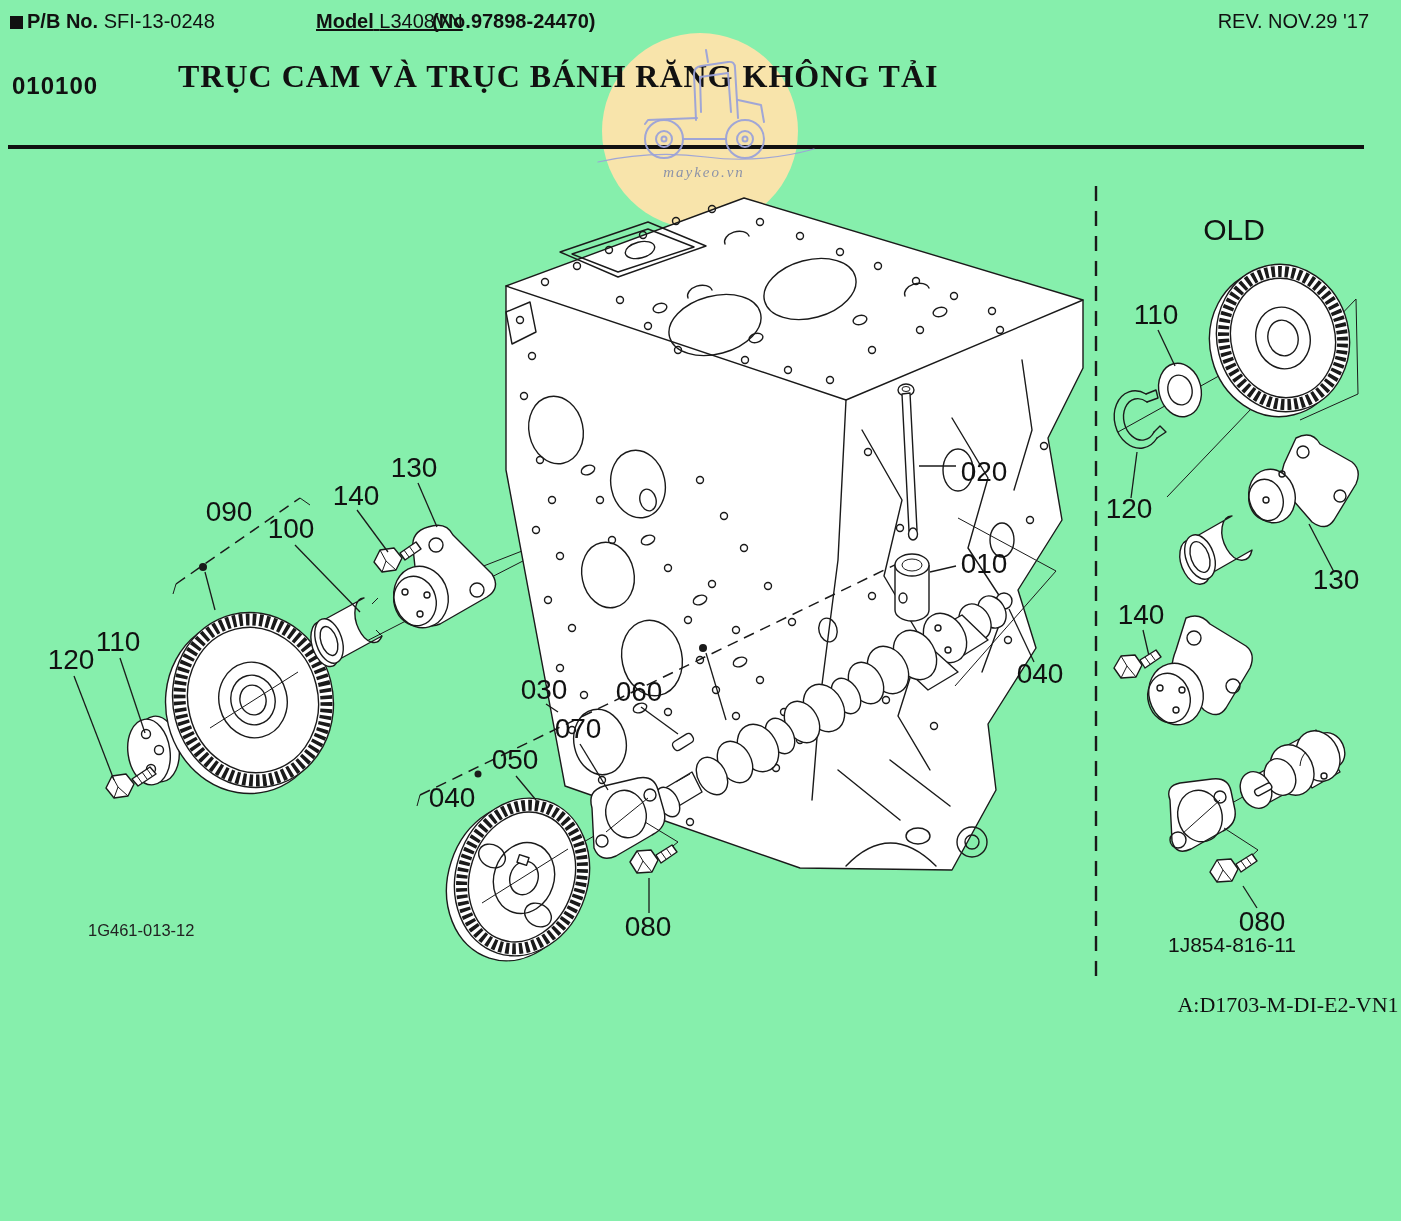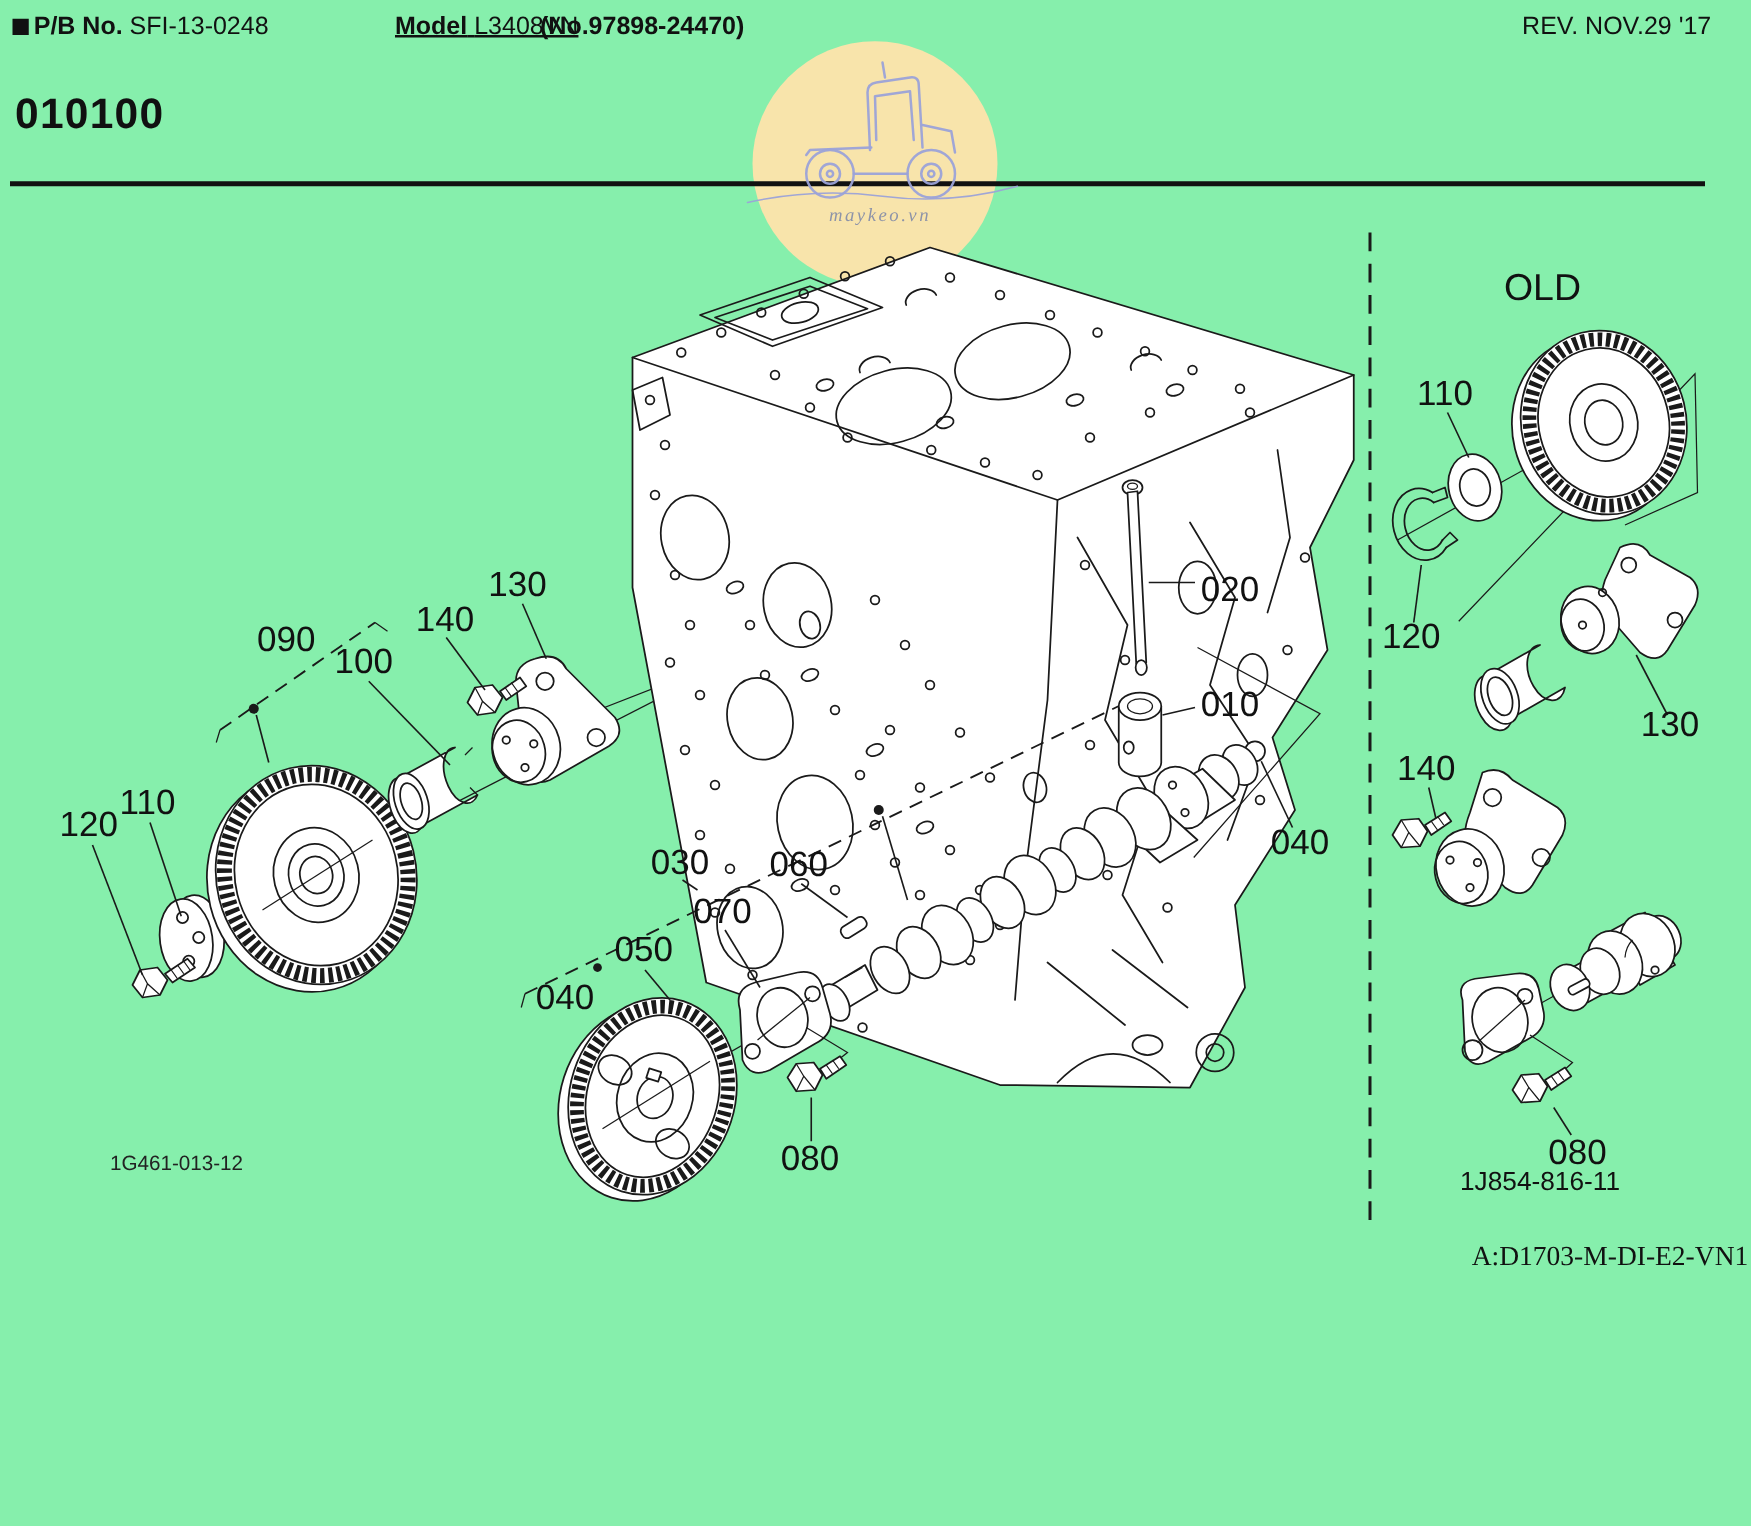--- a/index.html
+++ b/index.html
@@ -3,21 +3,21 @@
 <meta charset="utf-8">
 <style>
   html,body{margin:0;padding:0;background:#fff;}
   .page{position:relative;width:1401px;height:1221px;background:#86efac;overflow:hidden;
         font-family:"Liberation Sans", sans-serif;color:#111;}
   .abs{position:absolute;}
   
   .hdr{font-size:20px;color:#111;white-space:nowrap;}
   .hdr b{font-weight:700;}
   .sq{display:inline-block;width:13px;height:13px;background:#111;margin-right:4px;vertical-align:-1px;}
-  .code{font-size:34px;font-weight:700;letter-spacing:1px;}
+  .code{font-size:24px;font-weight:700;letter-spacing:1px;}
   .title-vi{font-family:"Liberation Serif", serif;font-size:32px;font-weight:700;letter-spacing:1px;white-space:nowrap;}
   .title-en{font-size:30px;font-weight:700;letter-spacing:1px;white-space:nowrap;}
   .rule{background:#111;height:4px;}
   
   .wm-circle{border-radius:50%;background:#F8E4AB;}
   
   .s{stroke:#1a1a1a;stroke-width:1.4;fill:none;stroke-linecap:round;stroke-linejoin:round;}
   .sw{stroke:#1a1a1a;stroke-width:1.4;fill:#fff;stroke-linejoin:round;}
   .thin{stroke:#1a1a1a;stroke-width:1;fill:none;}
   .lead{stroke:#1a1a1a;stroke-width:1.3;fill:none;}
@@ -43,20 +43,21 @@
   <div class="abs hdr" style="left:10px;top:10px;">
     <span class="sq"></span><b>P/B No.</b>&nbsp;<span>SFI-13-0248</span>
   </div>
   <div class="abs hdr" style="left:316px;top:10px;text-decoration:underline;">
     <b>Model</b>&nbsp;<span>L3408VN</span>
   </div>
   <div class="abs hdr" style="left:432px;top:10px;font-weight:bold;">(No.97898-24470)</div>
   <div class="abs hdr" style="right:32px;top:10px;">REV. NOV.29 '17</div>
 
   <div class="abs code" style="left:12px;top:72px;">010100</div>
+  <div class="abs title-vi" style="left:178px;top:58px;">TRỤC CAM VÀ TRỤC BÁNH RĂNG KHÔNG TẢI</div>
   <div class="abs rule" style="left:8px;top:145px;width:1356px;"></div>
 
   <svg class="abs" style="left:580px;top:40px;" width="250" height="155" viewBox="580 40 250 155">
     <g>
       <path class="wl" d="M696,120 L694,74 Q694,67 701,66 L728,62 Q735,61 735,68 L738,118"></path>
       <path class="wl" d="M701,112 L700,77 L728,73 L731,112"></path>
       <path class="wl" d="M738,100 L761,105 L764,122"></path>
       <path class="wl" d="M645,124 L648,120 L697,118"></path>
       <path class="wl" d="M708,62 L706,50"></path>
       <circle class="wl" cx="664" cy="139" r="19"></circle>

